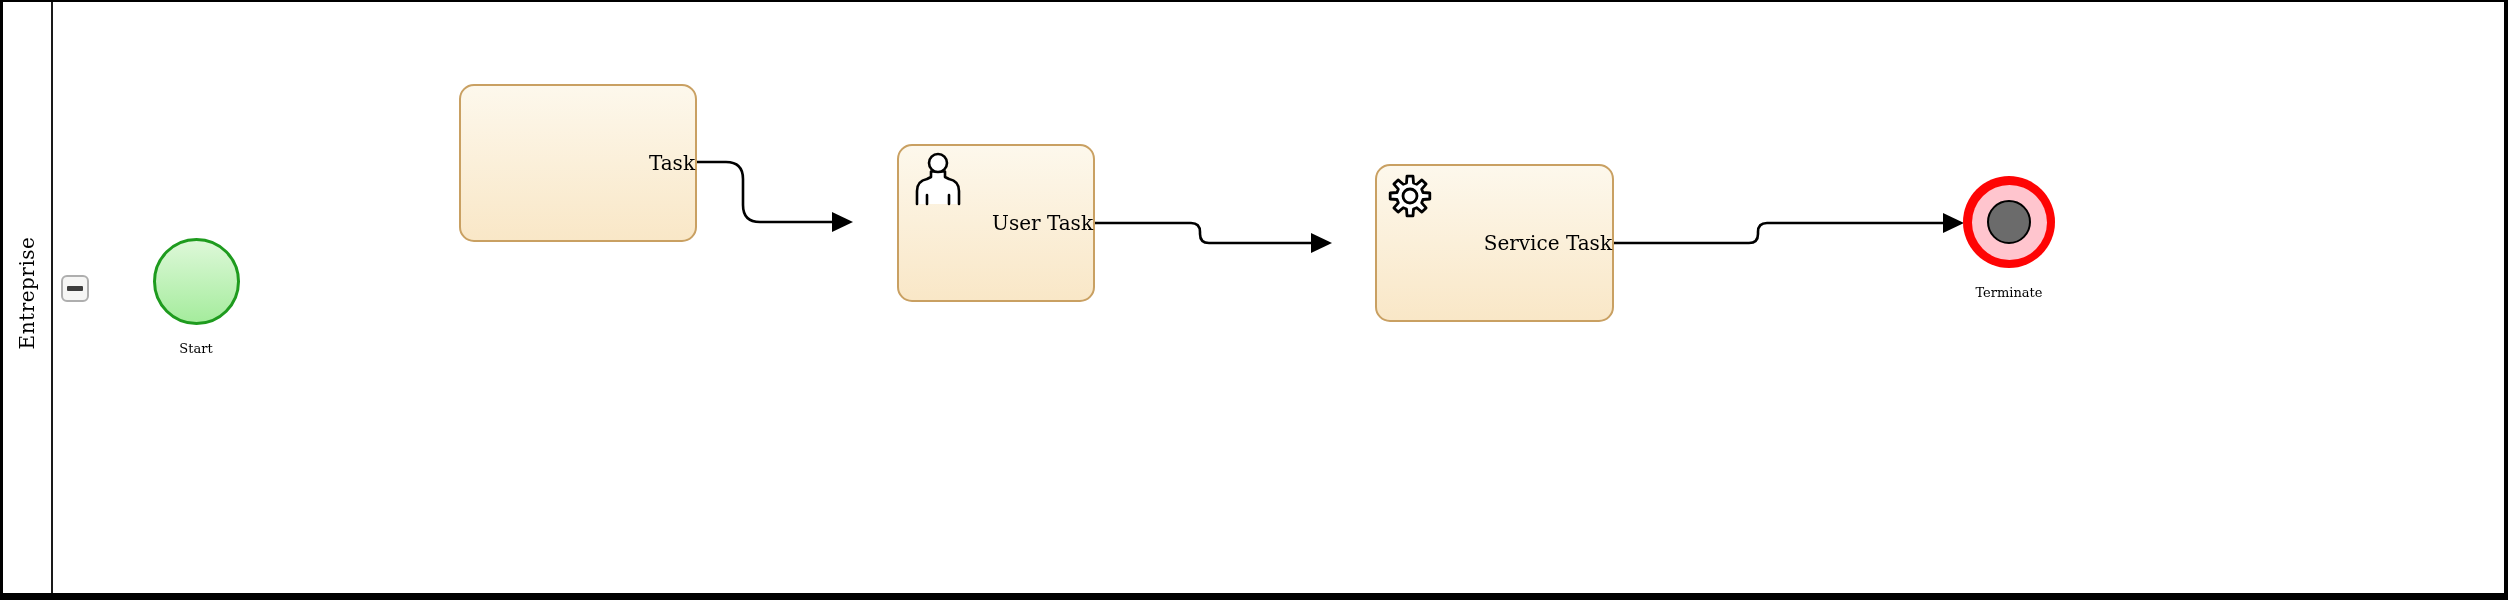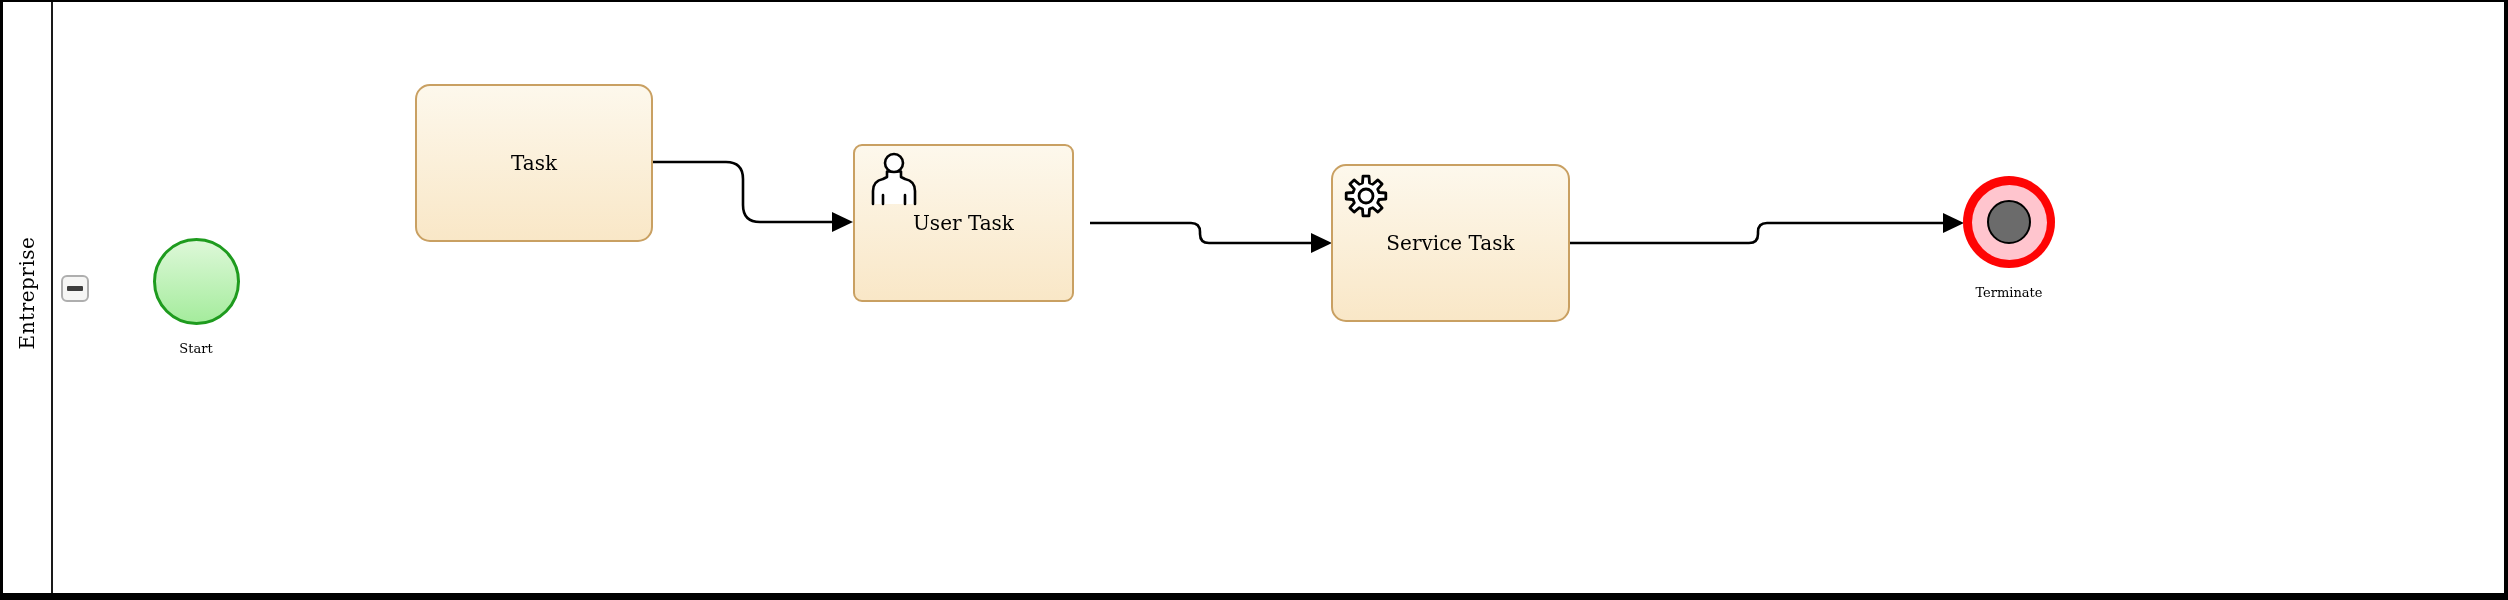--- a/index.html
+++ b/index.html
@@ -60,25 +60,25 @@
     font-size:13px;line-height:22px;
   }
   .label-start{left:93px;top:336px;}
   .label-terminate{left:1906px;top:280px;}
 
   
   .task-node{
     position:absolute;box-sizing:border-box;
     border:2px solid var(--task-border,#c9a062);border-radius:15px;
     background:linear-gradient(180deg,var(--task-fill-top,#fdf8ec) 0%,var(--task-fill-bottom,#f9e7c7) 100%);
-    display:flex;align-items:center;justify-content:center;
-    font-size:20px;line-height:26px;text-align:center;
+    display:flex;align-items:center;justify-content:flex-end;
+    font-size:20px;line-height:26px;text-align:center;margin-left:44px;
   }
   .node-task{left:412px;top:82px;width:238px;height:158px;}
-  .node-user-task{left:850px;top:142px;width:221px;height:158px;border-radius:9px;}
+  .node-user-task{left:850px;top:142px;width:198px;height:158px;}
   .node-service-task{left:1328px;top:162px;width:239px;height:158px;}
   .task-node .task-label{display:block;max-width:130px;}
   .task-icon{position:absolute;pointer-events:none;}
   .icon-user{left:16px;top:6px;}
   .icon-gear{left:11px;top:8px;}
 
   
   .connectors{position:absolute;left:0;top:0;}
   .connectors path{fill:none;stroke:#000;stroke-width:2.6px;}
   .connectors polygon{fill:#000;stroke:none;}

